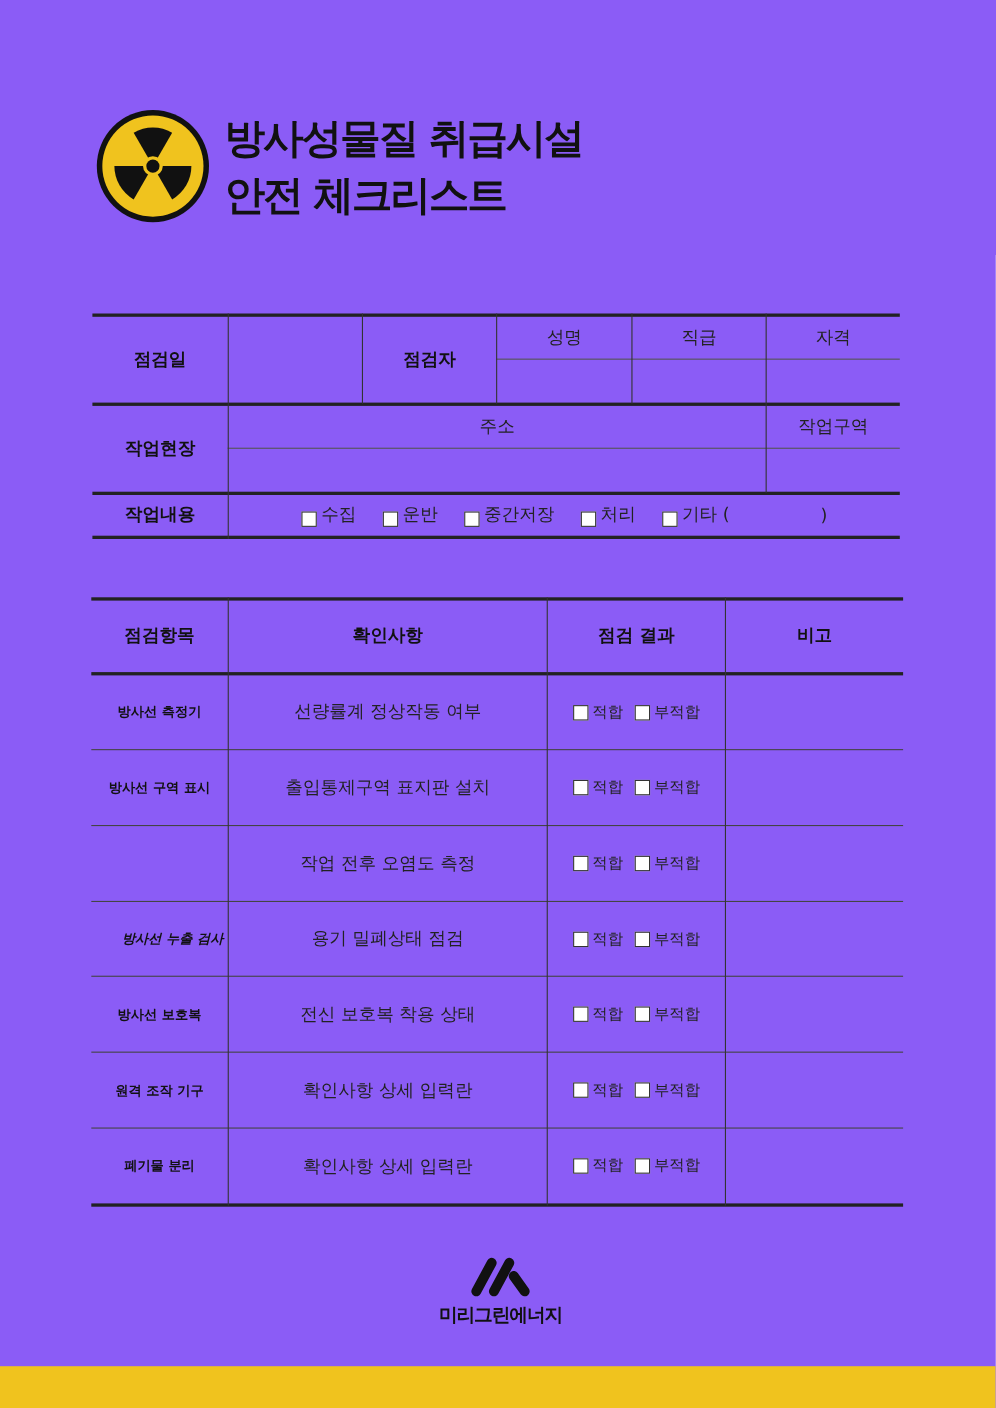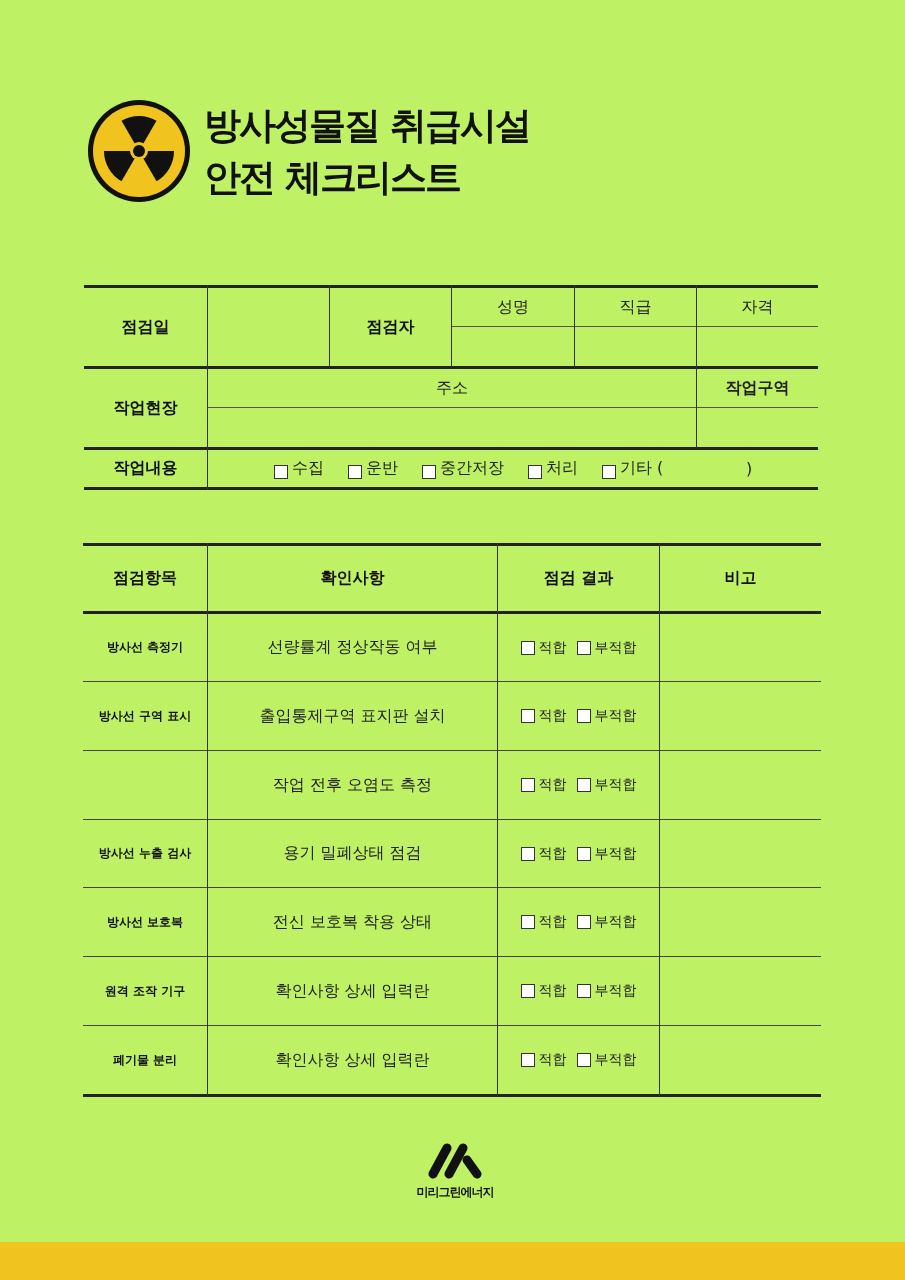--- a/index.html
+++ b/index.html
@@ -2,21 +2,21 @@
 <html><head>
 <meta charset="utf-8">
 <style>
   html, body { margin: 0; padding: 0; }
   body {
     width: 905px; height: 1280px; position: relative; overflow: hidden;
     background: #ffffff;
     font-family: "DejaVu Sans", "Liberation Sans", sans-serif;
     color: #111;
   }
-  .page { position: absolute; left: 0; top: 0; width: 905px; height: 1280px; background: #bef264; }
+  .page { position: absolute; left: 0; top: 0; width: 905px; height: 1280px; background: #8b5cf6; }
 
   
   .logo-icon { position: absolute; left: 86px; top: 98px; width: 106px; height: 106px; }
   .title { position: absolute; left: 204px; top: 100px; font-weight: bold; font-size: 37px; line-height: 52px; letter-spacing: -2px; color: #111; }
   .title div { white-space: nowrap; }
 
   
   .info { position: absolute; left: 84px; top: 285px; width: 734px; height: 205px; }
   .info .hline, .check .hline { position: absolute; left: 0; background: #222; }
   .info .vline, .check .vline { position: absolute; background: #333; width: 1px; }
@@ -31,21 +31,21 @@
   .check { position: absolute; left: 83px; top: 543px; width: 738px; height: 554px; }
   .check .cell { font-size: 16px; }
   .check .cell.item { font-weight: bold; font-size: 12px; color: #111; }
   .result { display: flex; align-items: center; font-size: 14px; color: #222; }
   .result .box { margin-right: 4px; }
   .result .gap { width: 10px; }
 
   
   .brand { position: absolute; left: 380px; top: 1140px; width: 150px; text-align: center; }
   .brand svg { display: block; margin: 0 auto; }
-  .brand-name { font-weight: bold; font-size: 12px; letter-spacing: -1px; color: #111; margin-top: 4px; }
+  .brand-name { font-weight: bold; font-size: 17px; letter-spacing: -1px; color: #111; margin-top: 4px; }
   .bottom-bar { position: absolute; left: 0; top: 1242px; width: 905px; height: 38px; }
 </style>
 </head>
 <body>
 
 <div class="page">
 
   <svg class="logo-icon" viewBox="0 0 106 106">
     <circle cx="53" cy="53" r="51" fill="#111"></circle>
     <circle cx="53" cy="53" r="46" fill="#F0C31E"></circle>
@@ -83,21 +83,21 @@
     <div class="cell bold" style="left:246px;top:3px;width:121px;height:78px;">점검자</div>
     <div class="cell" style="left:368px;top:3px;width:122px;height:38px;">성명</div>
     <div class="cell" style="left:491px;top:3px;width:121px;height:38px;">직급</div>
     <div class="cell" style="left:613px;top:3px;width:121px;height:38px;">자격</div>
     <div class="cell" style="left:368px;top:42px;width:122px;height:39px;"></div>
     <div class="cell" style="left:491px;top:42px;width:121px;height:39px;"></div>
     <div class="cell" style="left:613px;top:42px;width:121px;height:39px;"></div>
 
     <div class="cell bold" style="left:0;top:84px;width:123px;height:78px;">작업현장</div>
     <div class="cell" style="left:124px;top:84px;width:488px;height:38px;">주소</div>
-    <div class="cell" style="left:613px;top:84px;width:121px;height:38px;font-weight:bold;">작업구역</div>
+    <div class="cell" style="left:613px;top:84px;width:121px;height:38px;">작업구역</div>
     <div class="cell" style="left:124px;top:123px;width:488px;height:39px;"></div>
     <div class="cell" style="left:613px;top:123px;width:121px;height:39px;"></div>
 
     <div class="cell bold" style="left:0;top:165px;width:123px;height:37px;">작업내용</div>
     <div class="options" style="left:190px;top:165px;height:37px;">
       <span class="opt">
           <span class="box"></span>
           <span>수집</span>
         </span>
       <span class="opt">
@@ -170,21 +170,21 @@
       <div class="result">
           <span class="box"></span>
           <span>적합</span>
           <span class="gap"></span>
           <span class="box"></span>
           <span>부적합</span>
         </div>
     </div>
     <div class="cell" style="left:577px;top:208px;width:161px;height:68px;"></div>
 
-    <div class="cell item" style="left:0;top:277px;width:124px;height:67px;">방사선 누출 검사</div>
+    <div class="cell item" style="left:12px;top:277px;width:124px;height:67px;font-style:italic;">방사선 누출 검사</div>
     <div class="cell" style="left:125px;top:277px;width:289px;height:67px;">용기 밀폐상태 점검</div>
     <div class="cell" style="left:415px;top:277px;width:161px;height:67px;">
       <div class="result">
           <span class="box"></span>
           <span>적합</span>
           <span class="gap"></span>
           <span class="box"></span>
           <span>부적합</span>
         </div>
     </div>

